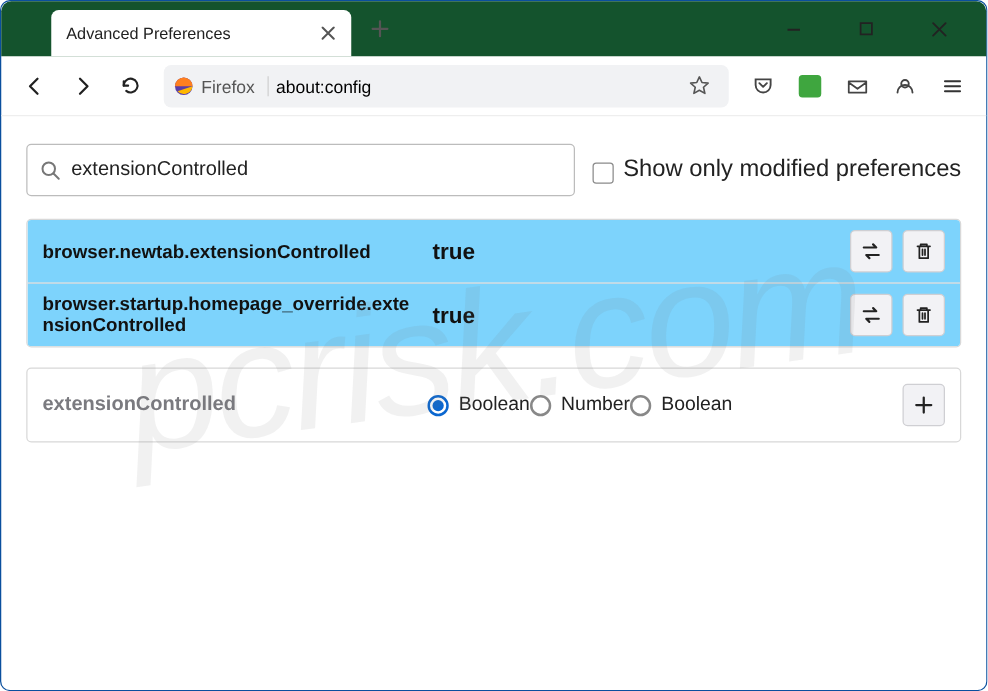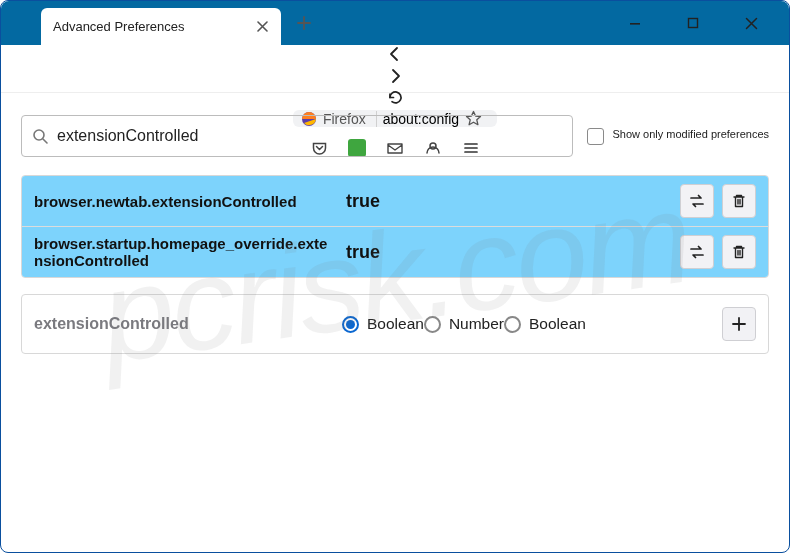--- a/index.html
+++ b/index.html
@@ -1,37 +1,37 @@
 <!DOCTYPE html>
 <html><head>
 <meta charset="utf-8">
 <style>
   * { box-sizing: border-box; margin: 0; padding: 0; font-family: "Segoe UI", Arial, sans-serif; }
   body { width: 790px; height: 553px; background: #fff; position: relative; overflow: hidden; }
   .window { width: 100%; height: 100%; border: 1px solid #0a4f9e; border-radius: 8px; background: #fff; display: flex; flex-direction: column; }
-  .titlebar { height: 44px; display: flex; align-items: center; background: #0369a1; border-radius: 8px 8px 0 0; }
+  .titlebar { height: 44px; display: flex; align-items: center; background: #14532d; border-radius: 8px 8px 0 0; }
   .tab { margin: 7px 0 0 40px; background: #fff; border-radius: 6px 6px 0 0; height: 37px; width: 240px; display: flex; align-items: center; padding: 0 10px 0 12px; font-size: 13px; color: #222; }
   .tab-text { flex: 1; }
   .tab-close { width: 18px; height: 18px; display: flex; align-items: center; justify-content: center; color: #555; font-size: 14px; cursor: pointer; border-radius: 3px; }
   .newtab-btn { width: 34px; height: 34px; margin-left: 6px; display:flex; align-items:center; justify-content:center; color:#555; font-size:20px; cursor:pointer; border-radius:4px; }
   .win-controls { margin-left: auto; display: flex; gap: 18px; padding-right: 18px; }
   .win-btn { width: 40px; height: 40px; display:flex; align-items:center; justify-content:center; color:#222; cursor:pointer; }
-  .toolbar { height: 48px; display: flex; align-items: center; padding: 0 10px; gap: 4px; border-bottom: 1px solid #eee; flex-direction: column; }
+  .toolbar { height: 48px; display: flex; align-items: center; padding: 0 10px; gap: 4px; border-bottom: 1px solid #eee; }
   .tbtn { width: 34px; height: 34px; display: flex; align-items:center; justify-content:center; color:#333; border-radius:4px; cursor:pointer; }
   .urlbar { flex: 1; height: 34px; background: #f1f2f4; border-radius: 6px; display:flex; align-items:center; padding:0 8px; margin: 0 6px; gap:6px; }
   .url-identity { font-size: 14px; color:#555; border-right: 1px solid #d0d0d0; padding-right:10px; display:flex; align-items:center; gap:6px; }
   .url-text { font-size: 14px; color:#000000; flex:1; }
   .url-star { color:#555; width:24px; text-align:center; }
   .rt-icons { display:flex; gap:4px; }
   .ext-green { background:#3fa63f; width:18px; height:18px; border-radius:3px; }
   .content { flex:1; padding: 22px 20px; overflow:hidden; }
   .search-row { display:flex; align-items:center; gap:14px; margin-bottom:18px; }
   .searchbox { flex:1; height: 42px; border:1px solid #bcbcbc; border-radius:4px; display:flex; align-items:center; padding:0 10px; gap:8px; }
   .searchbox input { border:none; outline:none; font-size:16px; flex:1; color:#222; background:transparent; }
-  .chk-row { display:flex; align-items:flex-start; gap:8px; font-size:11px; color:#222; }
+  .chk-row { display:flex; align-items:flex-end; gap:8px; font-size:19px; color:#222; }
   .chk { width:17px; height:17px; border:1.5px solid #8a8a8a; border-radius:3px; background:#fff; }
   .results { border:1px solid #d8d8d8; border-radius:4px; overflow:hidden; margin-bottom:16px; }
   .result-row { display:flex; align-items:center; min-height:48px; padding:8px 12px; gap:12px; }
   .result-row.mod { background:#7dd3fc; border-top:1px solid #dcdcdc; }
   .result-row.mod:first-child { border-top:none; }
   .pref-name { width: 300px; font-weight:700; font-size:15px; color:#111; overflow-wrap:break-word; }
   .pref-val { flex:1; font-weight:700; font-size:18px; color:#111; }
   .row-actions { display:flex; gap:8px; }
   .iconbtn { width:34px; height:34px; border:1px solid #cfcfd3; border-radius:4px; background:#f2f2f5; display:flex; align-items:center; justify-content:center; cursor:pointer; }
   .newpref { border:1px solid #d8d8d8; border-radius:4px; display:flex; align-items:center; padding:12px; gap:18px; }

